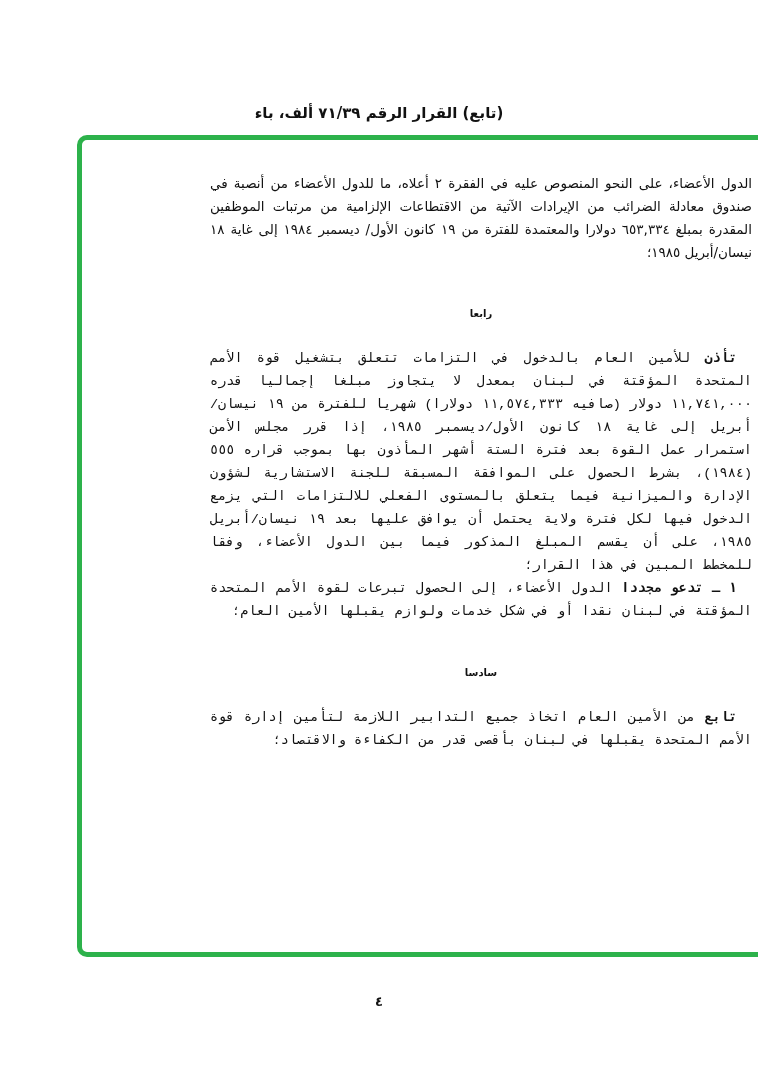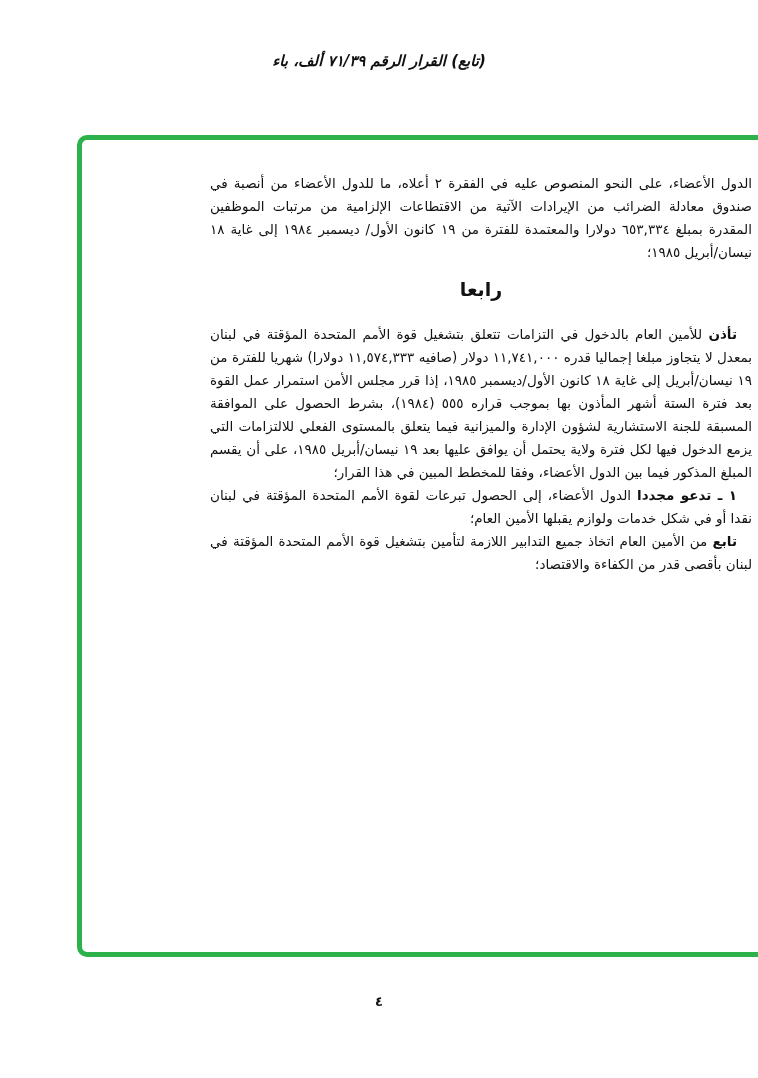--- a/index.html
+++ b/index.html
@@ -8,22 +8,21 @@
     width: 758px;
     height: 1078px;
     position: relative;
     font-family: "DejaVu Sans", sans-serif;
     color: #111111;
     overflow: hidden;
   }
   .page-header {
     direction: rtl;
     text-align: center;
-    padding-top: 52px;
-    font-style: italic;
+    padding-top: 104px;
   }
   .res-title {
     font-size: 15px;
     font-weight: bold;
     letter-spacing: 0.2px;
   }
   .citation {
     margin-top: 9px;
     font-size: 10px;
     font-weight: bold;
@@ -40,26 +39,26 @@
   }
   .text-col {
     direction: rtl;
     padding: 32px 24px 0 128px;
     text-align: justify;
     font-size: 13.5px;
     line-height: 23px;
   }
   .text-col p { margin: 0; }
   .text-col p.spaced { margin-top: 7px; }
-  .text-col p.first-indent { text-indent: 15px; }
+  .text-col p.first-indent { text-indent: 15px; font-family: Liberation Mono, monospace; }
   .section-heading {
     text-align: center;
     font-weight: bold;
-    font-size: 19px;
-    margin: 14px 0 22px 0;
+    font-size: 10px;
+    margin: 38px 0 22px 0;
   }
   .lead { font-weight: bold; }
   .page-footer {
     position: absolute;
     top: 994px;
     left: 0;
     width: 100%;
     text-align: center;
     font-size: 13px;
     font-weight: bold;
@@ -75,20 +74,21 @@
 <div class="content-frame" style="border-color: rgb(45, 178, 75);">
   <div class="text-col">
 
     <p>الدول الأعضاء، على النحو المنصوص عليه في الفقرة ٢ أعلاه، ما للدول الأعضاء من أنصبة في صندوق معادلة الضرائب من الإيرادات الآتية من الاقتطاعات الإلزامية من مرتبات الموظفين المقدرة بمبلغ ٦٥٣,٣٣٤ دولارا والمعتمدة للفترة من ١٩ كانون الأول/ ديسمبر ١٩٨٤ إلى غاية ١٨ نيسان/أبريل ١٩٨٥؛</p>
 
     <div class="section-heading">رابعا</div>
     <p class="first-indent"><span class="lead">تأذن</span><span> للأمين العام بالدخول في التزامات تتعلق بتشغيل قوة الأمم المتحدة المؤقتة في لبنان بمعدل لا يتجاوز مبلغا إجماليا قدره ١١,٧٤١,٠٠٠ دولار (صافيه ١١,٥٧٤,٣٣٣ دولارا) شهريا للفترة من ١٩ نيسان/أبريل إلى غاية ١٨ كانون الأول/ديسمبر ١٩٨٥، إذا قرر مجلس الأمن استمرار عمل القوة بعد فترة الستة أشهر المأذون بها بموجب قراره ٥٥٥ (١٩٨٤)، بشرط الحصول على الموافقة المسبقة للجنة الاستشارية لشؤون الإدارة والميزانية فيما يتعلق بالمستوى الفعلي للالتزامات التي يزمع الدخول فيها لكل فترة ولاية يحتمل أن يوافق عليها بعد ١٩ نيسان/أبريل ١٩٨٥، على أن يقسم المبلغ المذكور فيما بين الدول الأعضاء، وفقا للمخطط المبين في هذا القرار؛</span></p>
 
     <p class="first-indent"><span class="lead">١ ـ تدعو مجددا</span><span> الدول الأعضاء، إلى الحصول تبرعات لقوة الأمم المتحدة المؤقتة في لبنان نقدا أو في شكل خدمات ولوازم يقبلها الأمين العام؛</span></p>
 
-    <p class="first-indent"><span class="lead">تابع</span><span> من الأمين العام اتخاذ جميع التدابير اللازمة لتأمين بتشغيل قوة الأمم المتحدة المؤقتة في لبنان بأقصى قدر من الكفاءة والاقتصاد؛</span></p>
+    <div class="section-heading">سادسا</div>
+    <p class="first-indent"><span class="lead">تابع</span><span> من الأمين العام اتخاذ جميع التدابير اللازمة لتأمين إدارة قوة الأمم المتحدة يقبلها في لبنان بأقصى قدر من الكفاءة والاقتصاد؛</span></p>
 
   </div>
 </div>
 
 <div class="page-footer">
   <span>٤</span>
 </div>
 
 </body></html>

